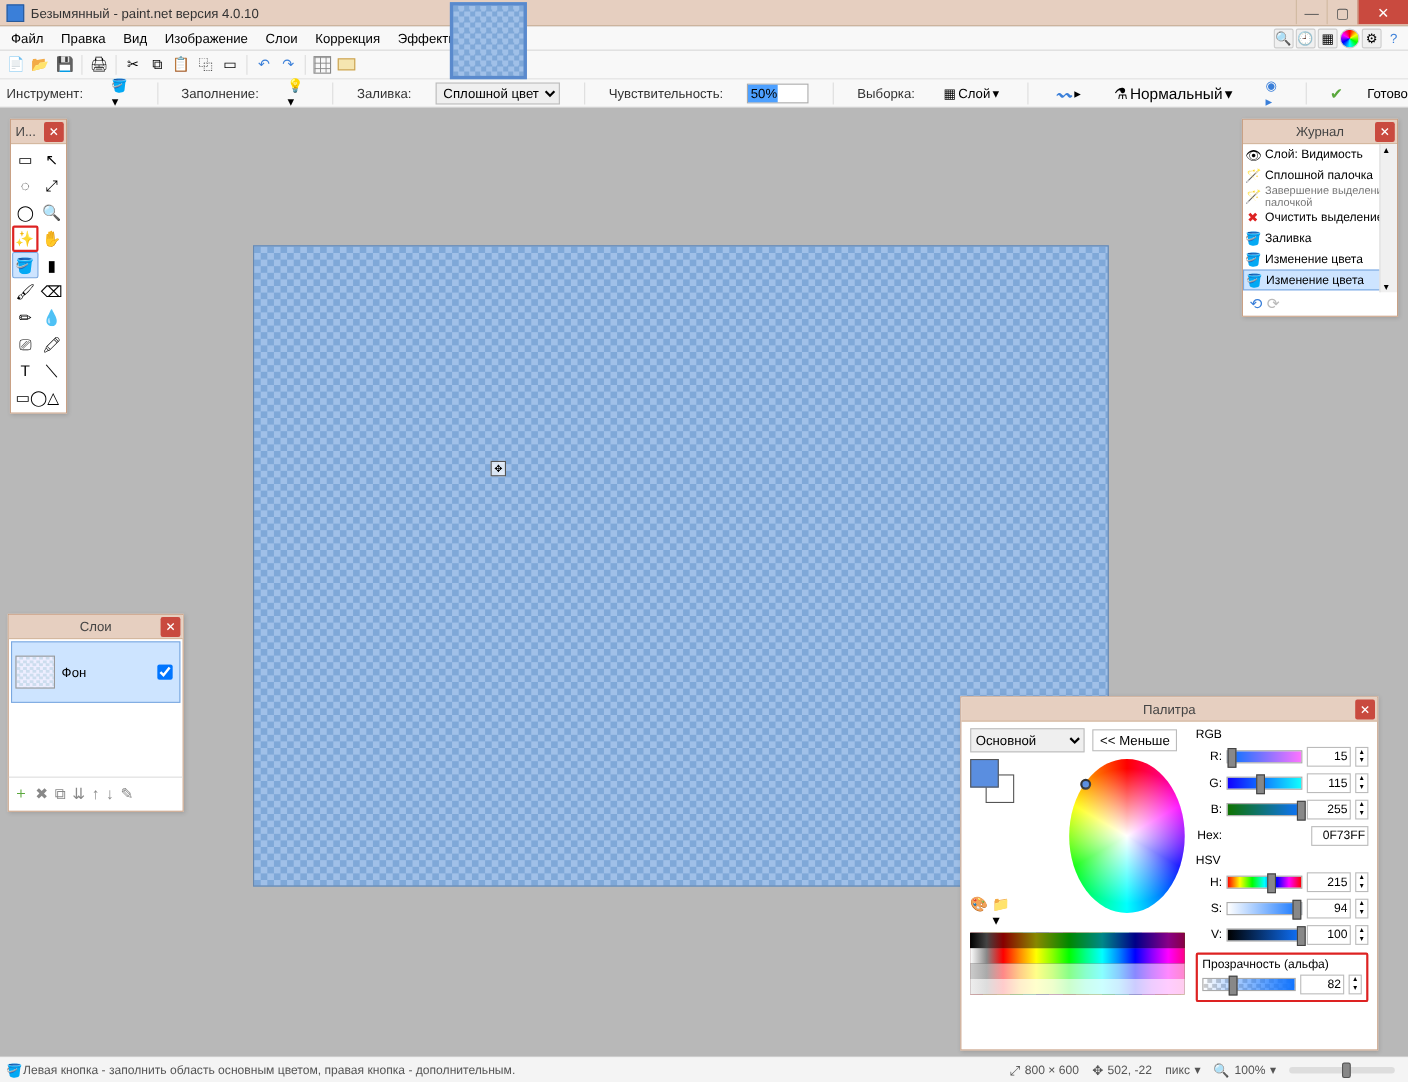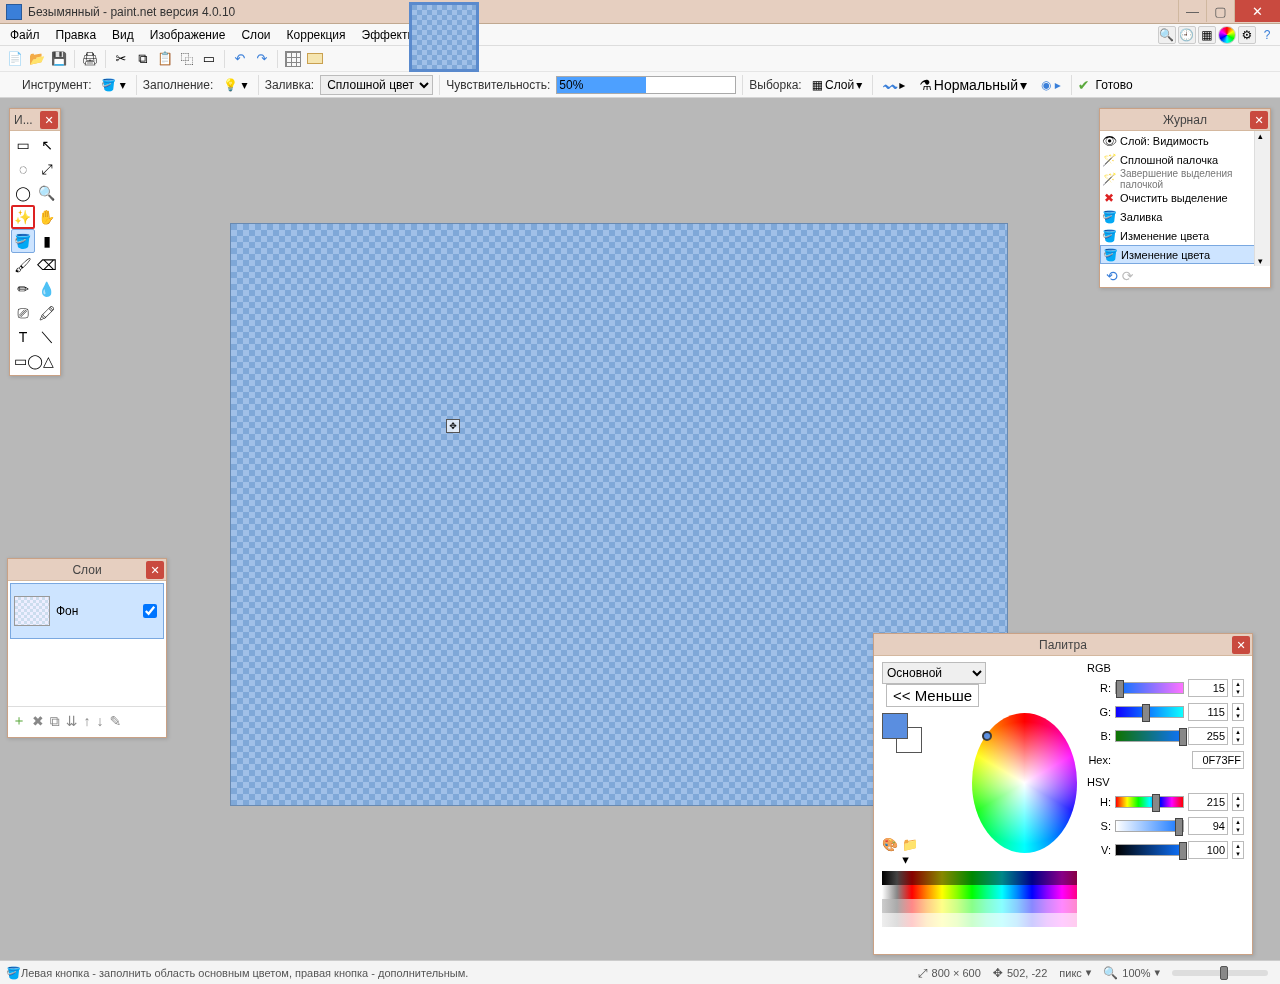--- a/index.html
+++ b/index.html
@@ -22,21 +22,21 @@
 .menubar .right-icons span:nth-child(-n+5){ border:1px solid #ccc; background:#f0f0f0; }
 
 
 .toolbar1 { height: 26px; background: #f8f8f8; display: flex; align-items: center; padding-left: 6px; gap: 4px; border-bottom: 1px solid #e5e5e5; }
 .tb-btn { width: 18px; height: 18px; display: flex; align-items: center; justify-content: center; font-size: 13px; }
 .tb-sep { width: 1px; height: 18px; background: #ddd; margin: 0 2px; }
 .tb-grid { width:16px; height:16px; background-image: linear-gradient(#888 1px, transparent 1px), linear-gradient(90deg,#888 1px, transparent 1px); background-size: 5px 5px; border:1px solid #888;}
 .tb-ruler { width:16px; height:11px; border:1px solid #c9a050; background:#f5e5b0;}
 
 
-.toolbar2 { height: 26px; background: #f8f8f8; display: flex; align-items: center; padding-left: 22px; gap: 6px; font-size: 12px; border-bottom: 1px solid #d5d5d5; }
+.toolbar2 { height: 26px; background: #f8f8f8; display: flex; align-items: center; padding-left: 6px; gap: 22px; font-size: 12px; border-bottom: 1px solid #d5d5d5; }
 .toolbar2 .label { color: #333; }
 .toolbar2 select { font-size: 12px; height: 20px; border: 1px solid #bbb; padding: 0 2px; }
 .toolbar2 .tolerance-bar { width: 180px; height: 18px; border: 1px solid #aaa; position: relative; background: #fff; }
 .toolbar2 .tolerance-fill { position: absolute; left: 0; top: 0; height: 100%; width: 50%; background: #4da0ff; }
 .toolbar2 .tolerance-text { position: absolute; left: 2px; top: 1px; font-size: 12px; }
 .toolbar2 .drop-ic { display:inline-flex; align-items:center; gap:2px; padding:1px 3px; border:1px solid transparent;}
 .toolbar2 .sep { width:1px; height:20px; background:#ddd;}
 .toolbar2 .done { color: #5aa83c; font-size:14px; }
 .toolbar2 .curve { color:#3a7fd9; font-size:14px;}
 .toolbar2 .flask { font-size:14px;}
@@ -65,37 +65,37 @@
 .layers-panel { left: 7px; top: 558px; width: 160px; height: 180px; }
 .layers-list { height: 124px; border-bottom: 1px solid #ddd; }
 .layer-row { display: flex; align-items: center; height: 56px; background: #cde4ff; border: 1px solid #7aa8e0; margin: 2px; }
 .layer-thumb { width: 36px; height: 30px; margin: 0 6px 0 3px; background-image: repeating-conic-gradient(#cde 0 90deg, #eef 0 180deg); background-size: 6px 6px; border: 1px solid #999; }
 .layer-name { flex: 1; font-size: 12px; }
 .layer-check { width: 14px; height: 14px; margin-right: 6px; }
 .layers-tb { height: 28px; display: flex; align-items: center; padding: 0 4px; gap: 6px; font-size: 14px; color: #888;}
 .layers-tb span:first-child { color:#5aa83c;}
 
 
-.history-panel { right: 9px; top: 108px; width: 172px; height: 180px;}
+.history-panel { right: 9px; top: 108px; width: 142px; height: 180px;}
 .history-list { height: 135px; overflow: hidden; font-size: 11px; position:relative;}
 .history-list .sb { position:absolute; right:0; top:0; bottom:0; width:16px; background:#f0f0f0; border-left:1px solid #ddd;}
 .history-list .sb:before{content:"▴"; position:absolute; top:0; left:3px; font-size:9px;}
 .history-list .sb:after{content:"▾"; position:absolute; bottom:0; left:3px; font-size:9px;}
 .hi { display: flex; align-items: center; height: 19px; padding-left: 2px; gap: 4px; }
 .hi .ic { width: 14px; text-align: center; font-size: 12px;}
 .hi.sel { background: #cde4ff; border:1px solid #7aa8e0;}
 .hi.small { font-size: 10px; color:#777;}
 .history-tb { height: 22px; padding: 2px 6px; font-size: 14px; color: #3a7fd9; }
 
 
 .colors-panel { right: 27px; bottom: 29px; width: 380px; height: 322px;}
 .colors-body { padding: 6px 8px; display: flex; gap: 10px; font-size: 11px;}
 .colors-left { width: 195px; }
 .colors-left select { width: 104px; font-size:12px; height:22px; border:1px solid #bbb;}
-.colors-left .lessbtn { display:inline-block; border:1px solid #bbb; padding:2px 6px; font-size:15px; margin-left:4px;}
+.colors-left .lessbtn { display:inline-block; border:1px solid #bbb; padding:2px 6px; font-size:12px; margin-left:4px;}
 .color-swatches { margin-top: 6px; position: relative; width: 40px; height: 40px; }
 .sw-primary { position:absolute; left:0; top:0; width:26px; height:26px; background:#5a8ee0; border:1px solid #555;}
 .sw-secondary { position:absolute; left:14px; top:14px; width:26px; height:26px; background:#fff; border:1px solid #555;}
 .color-wheel { width: 140px; height: 140px; border-radius: 50%; margin: 6px 0 0 50px; background: conic-gradient(red, magenta, blue, cyan, lime, yellow, red); position: relative; }
 .color-wheel::after { content:""; position:absolute; inset:0; border-radius:50%; background: radial-gradient(circle, white 0%, transparent 70%); }
 .color-wheel .picker { position:absolute; left:10px; top:18px; width:10px; height:10px; border:2px solid #333; border-radius:50%; background:#5a8ee0;}
 .sm-icons { margin-top:4px; display:flex; gap:4px; font-size:13px;}
 .palette-grid { margin-top: 4px; height: 56px; background: linear-gradient( to bottom, #000 0 14px, #444 14px 14px), repeating-linear-gradient(90deg, red 0 12px, orange 12px 24px, yellow 24px 36px, lime 36px 48px, cyan 48px 60px, blue 60px 72px, magenta 72px 84px); background-blend-mode: normal; display:grid; grid-template-rows: repeat(4, 1fr);}
 .pal-row { height:14px; }
 .pal-r1{background:linear-gradient(90deg,#000,#444,#800,#840,#880,#480,#080,#084,#088,#048,#008,#408,#808,#804);}
@@ -411,20 +411,33 @@
           <span class="lab">V:</span>
           <div class="slider v">
             <div class="thumb" style="left:100%;"></div>
           </div>
           <input value="100" style="">
           <div class="spin">
             <span>▴</span>
             <span>▾</span>
           </div>
         </div>
+      <div class="alpha-box">
+        <div class="alpha-label">Прозрачность (альфа)</div>
+        <div class="cr-row">
+            <div class="slider a">
+              <div class="thumb" style="left:32%;"></div>
+            </div>
+            <input value="82" style="">
+            <div class="spin">
+              <span>▴</span>
+              <span>▾</span>
+            </div>
+          </div>
+      </div>
     </div>
   </div>
 </div>
 
 <div class="statusbar">
   <span class="ico">🪣</span>
   <span>Левая кнопка - заполнить область основным цветом, правая кнопка - дополнительным.</span>
   <span class="spacer"></span>
   <span class="seg">
       <span class="ico">⤢</span>

